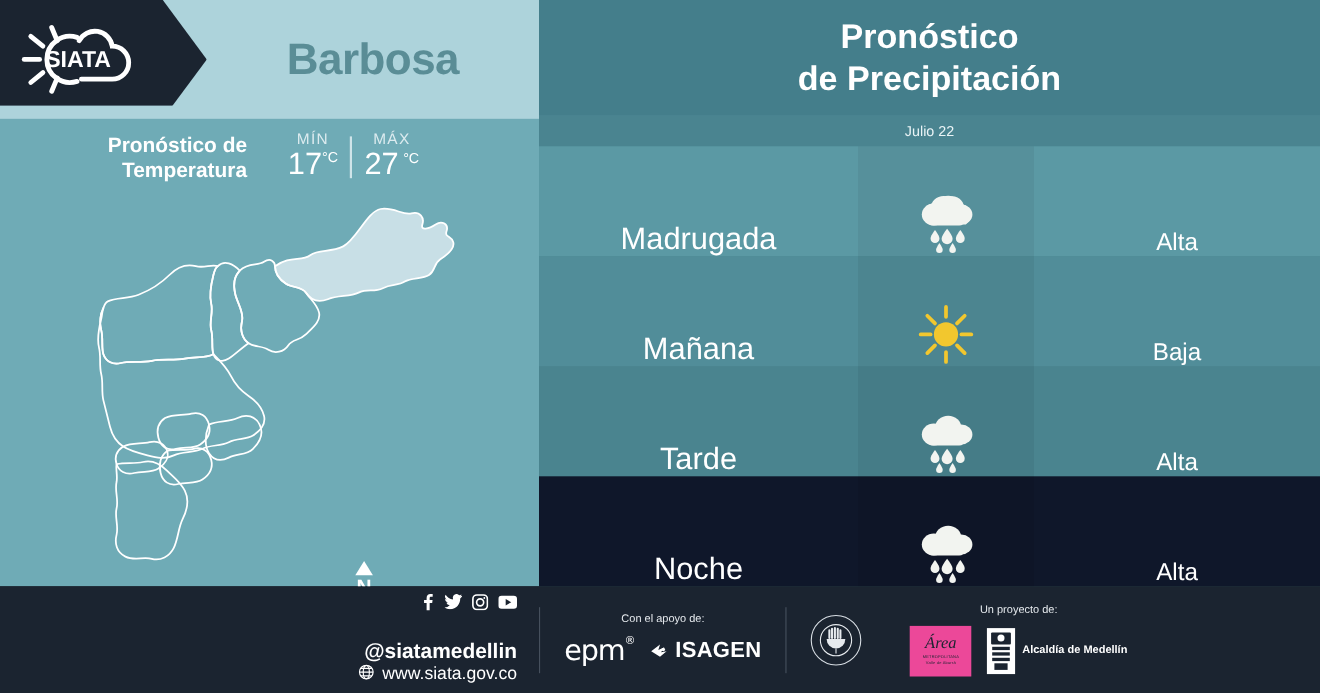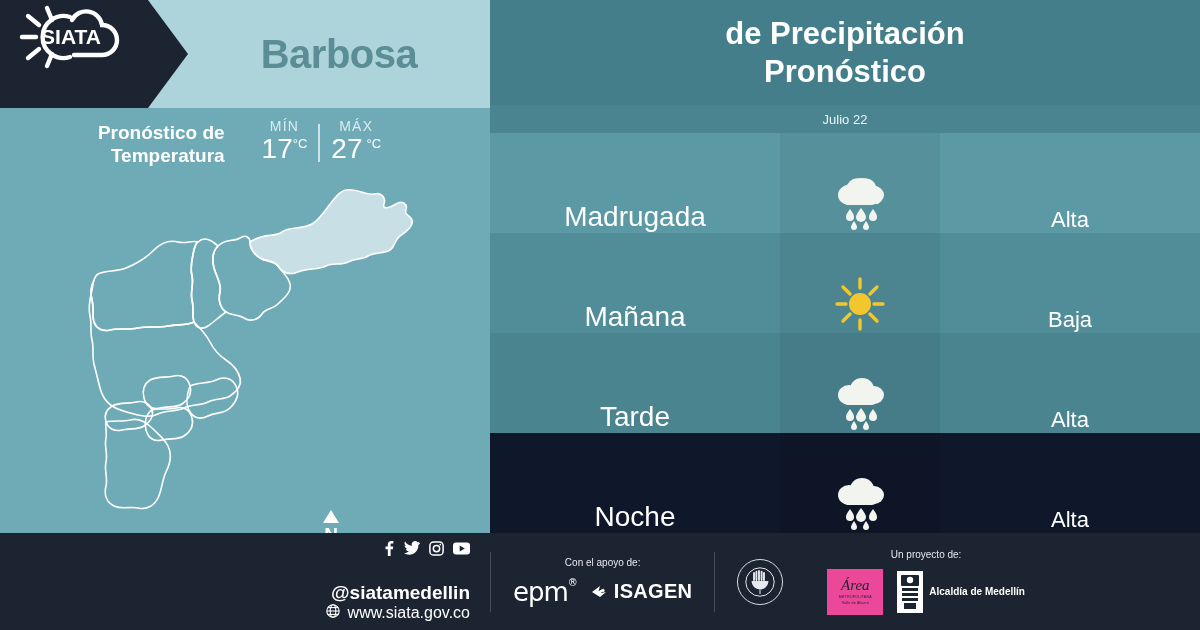--- a/index.html
+++ b/index.html
@@ -13,24 +13,24 @@
   
   .left-panel {
     position:absolute; left:0; top:0; width:490px; height:533px;
     background:#6FABB6;
   }
   .left-header {
     position:absolute; left:0; top:0; width:490px; height:108px;
     background:#ADD3DB;
   }
   .logo-badge {
-    position:absolute; left:0; top:0; width:188px; height:108px;
+    position:absolute; left:0; top:0; width:188px; height:96px;
     background:#1B2430;
     clip-path: polygon(0 0, 148px 0, 188px 54px, 148px 108px, 0 108px);
-    display:flex; align-items:flex-start; justify-content:flex-start;
+    display:flex; align-items:flex-end; justify-content:flex-start;
   }
   .logo-mark { margin-left:14px; }
   .city-name {
     position:absolute; left:188px; top:0; width:302px; height:108px;
     display:flex; align-items:center; justify-content:center;
     font-size:40px; font-weight:bold; color:#5A8D96;
     letter-spacing:-0.5px;
   }
 
   .temp-block {
@@ -245,22 +245,22 @@
       <div class="compass">
         <div class="tri"></div>
         <span>N</span>
       </div>
     </div>
   </div>
 
   <div class="right-panel">
     <div class="right-header">
       <h1>
+        <div>Pronóstico</div>
         <div>de Precipitación</div>
-        <div>Pronóstico</div>
       </h1>
     </div>
     <div class="date-bar">Julio 22</div>
 
     <div class="rows">
 
       <div class="frow r0">
         <div class="icon-shade"></div>
         <div class="cell-period">Madrugada</div>
         <div class="cell-icon">

